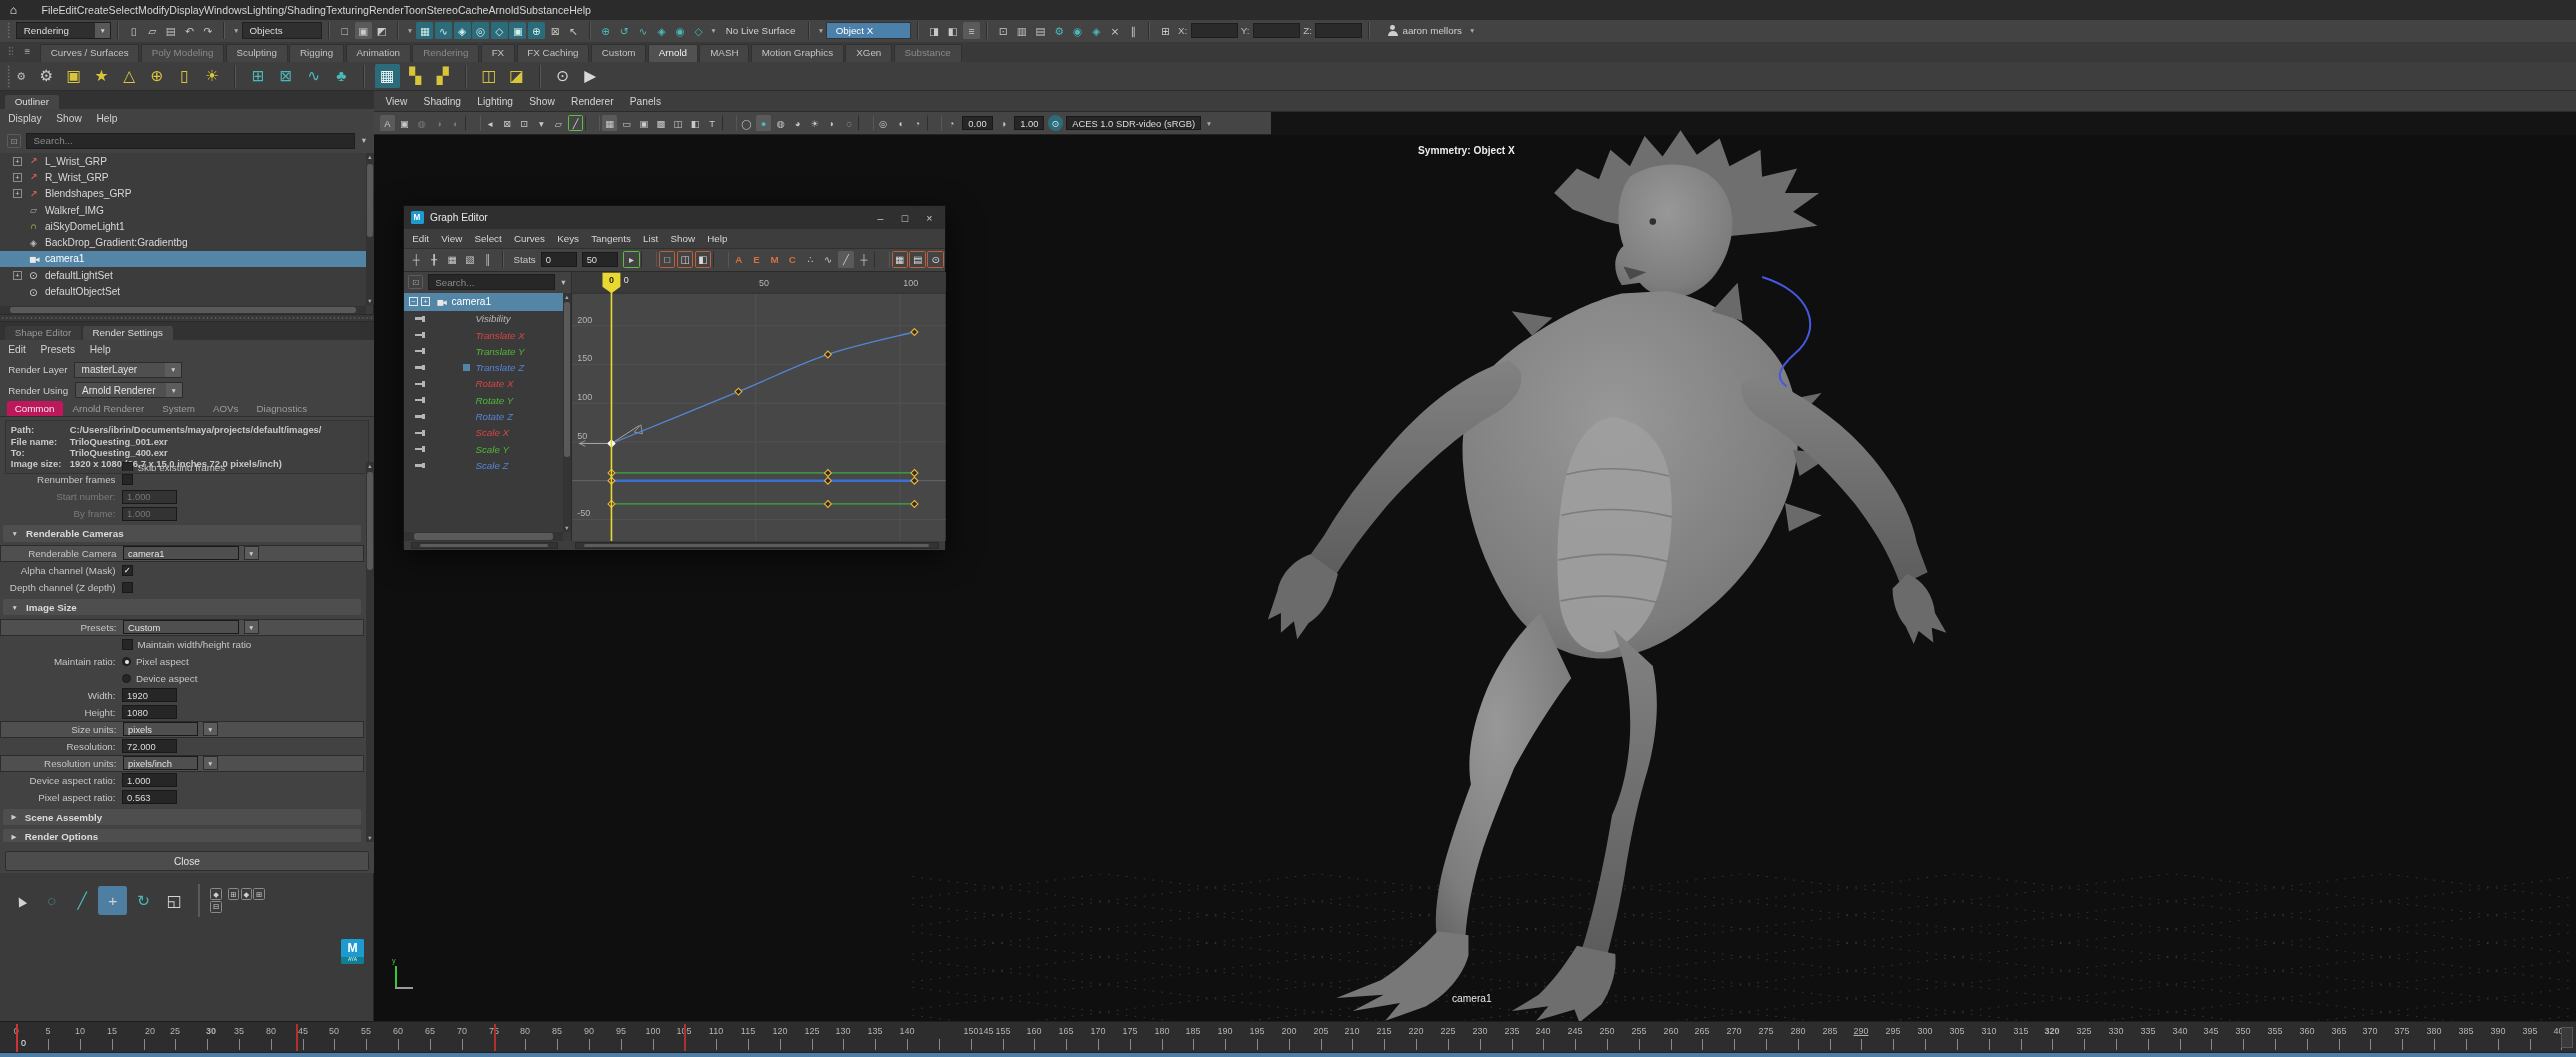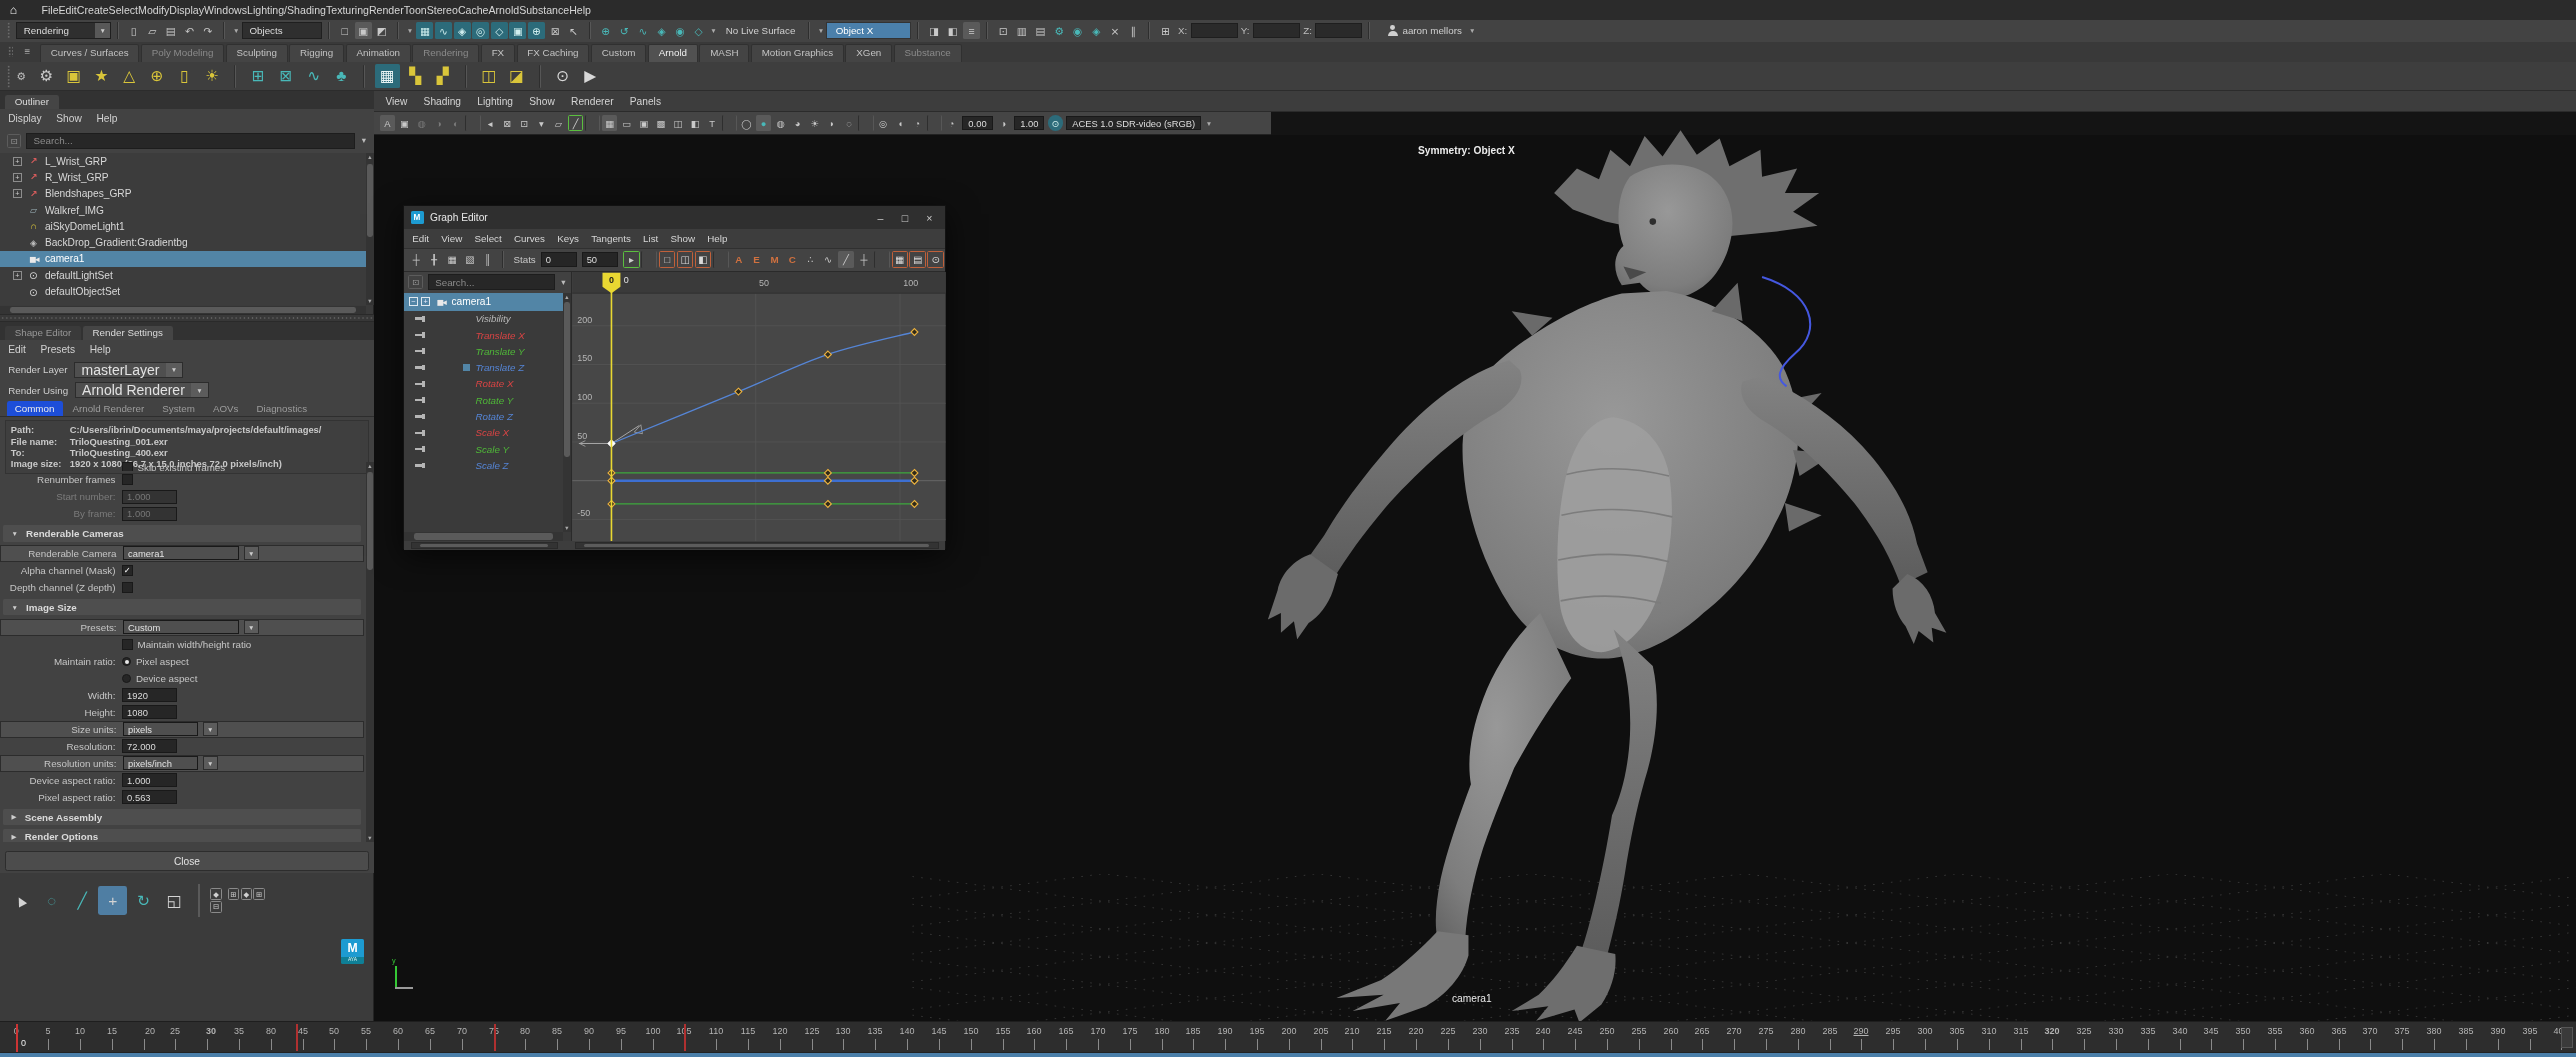--- a/index.html
+++ b/index.html
@@ -81,25 +81,25 @@
   .vscroll .a{position:absolute;left:0;width:8.2px;height:8.2px;font-size:5.7px;color:#aaa;text-align:center;line-height:8.2px;}
   .hscroll{position:absolute;left:0;bottom:0;height:8.2px;background:#343434;}
   .hscroll .thumb{position:absolute;top:0.8px;bottom:0.8px;left:9.8px;right:9.8px;background:#5a5a5a;border-radius:2.4px;}
   #ol-hscroll{right:8.2px;}
   #splitter{position:absolute;left:0;top:223px;width:374px;height:8.2px;background:#383838;border-top:0.8px solid #2a2a2a;border-bottom:0.8px solid #2a2a2a;background-image:radial-gradient(#5e5e5e 0.8px, transparent 1px);background-size:4.1px 4.1px;background-position:center;background-repeat:repeat-x;}
 
   
   #render-settings{position:absolute;left:0;top:231px;width:374px;height:551px;background:#424242;}
   #rs-layer-row,#rs-using-row{display:flex;align-items:center;gap:6.5px;padding-left:8.2px;height:20.4px;font-size:9.8px;color:#cfcfcf;}
   .rs-drop{display:flex;align-items:center;height:15.5px;background:#4f4f4f;border:0.8px solid #2c2c2c;}
-  .rs-drop .val{padding:0 6.5px;min-width:90px;font-size:14px;color:#e2e2e2;}
+  .rs-drop .val{padding:0 6.5px;min-width:90px;font-size:10px;color:#e2e2e2;}
   .rs-drop .arr{width:16.3px;height:100%;background:#5c5c5c;font-size:6.5px;color:#ccc;display:flex;align-items:center;justify-content:center;}
   #rs-sec-tabs{height:16.3px;display:flex;align-items:flex-end;gap:1.6px;padding-left:6.5px;border-bottom:0.8px solid #2e2e2e;}
   .sec-tab{font-size:9.8px;color:#9c9c9c;padding:1.6px 8.2px;}
-  .sec-tab.active{background:#1d4ed8;color:#ececec;border-radius:2.4px 2.4px 0 0;}
+  .sec-tab.active{background:#be185d;color:#ececec;border-radius:2.4px 2.4px 0 0;}
   #rs-info{margin:3.3px 4.9px;padding:3.3px 4.9px;background:#3f3f3f;border:0.8px solid #333;font-size:9.4px;font-weight:bold;color:#c9c9c9;line-height:11.4px;}
   #rs-info .lab{display:inline-block;min-width:59px;}
   #rs-rows{position:absolute;left:0;top:140px;right:9.8px;height:380px;overflow:hidden;}
   #rs-vscroll{top:140px;height:380px;}
   .rs-row{height:17px;display:flex;align-items:center;}
   .rs-clip{height:9px;overflow:hidden;align-items:flex-start;margin-top:0;}
   .rs-label{width:122px;text-align:right;padding-right:6.5px;font-size:9.8px;color:#c6c6c6;flex:none;}
   .rs-label.dim{color:#7b7b7b;}
   .rs-ctl{display:flex;align-items:center;gap:4.9px;}
   .cb{width:10.6px;height:10.6px;background:#262626;border:0.8px solid #191919;color:#fff;font-size:8.2px;line-height:9.8px;text-align:center;}
@@ -995,21 +995,21 @@
         <span class="tl-num" style="left: 780px;">120</span>
         <i class="tl-tick" style="left: 780px;"></i>
         <span class="tl-num" style="left: 812px;">125</span>
         <i class="tl-tick" style="left: 812px;"></i>
         <span class="tl-num" style="left: 843px;">130</span>
         <i class="tl-tick" style="left: 843px;"></i>
         <span class="tl-num" style="left: 875px;">135</span>
         <i class="tl-tick" style="left: 875px;"></i>
         <span class="tl-num" style="left: 907px;">140</span>
         <i class="tl-tick" style="left: 907px;"></i>
-        <span class="tl-num" style="left: 939px;">145</span>
+        <span class="tl-num" style="left: 986px;">145</span>
         <i class="tl-tick" style="left: 939px;"></i>
         <span class="tl-num" style="left: 971px;">150</span>
         <i class="tl-tick" style="left: 971px;"></i>
         <span class="tl-num" style="left: 1003px;">155</span>
         <i class="tl-tick" style="left: 1003px;"></i>
         <span class="tl-num" style="left: 1034px;">160</span>
         <i class="tl-tick" style="left: 1034px;"></i>
         <span class="tl-num" style="left: 1066px;">165</span>
         <i class="tl-tick" style="left: 1066px;"></i>
         <span class="tl-num" style="left: 1098px;">170</span>

